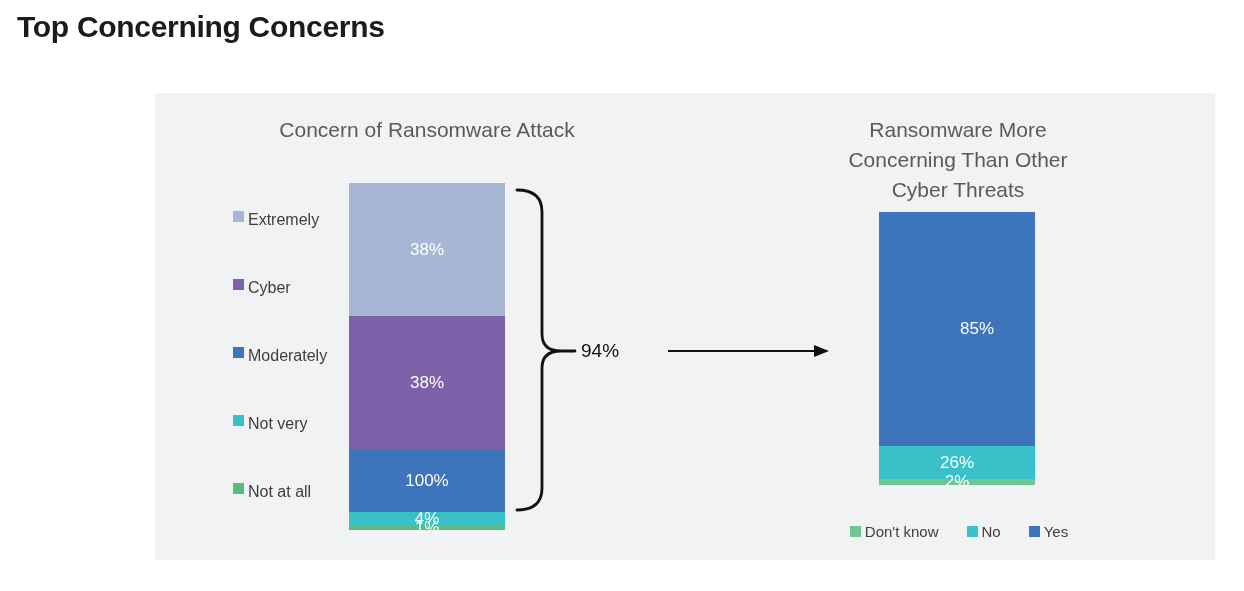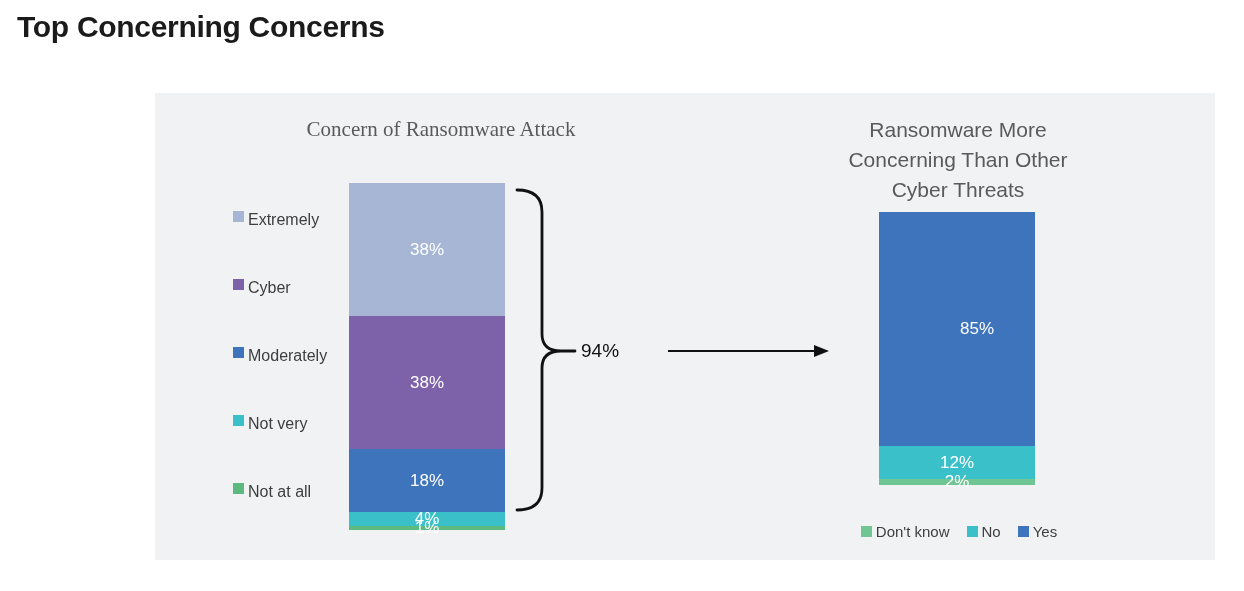--- a/index.html
+++ b/index.html
@@ -13,21 +13,21 @@
 
   .panel {
     position: absolute; left: 155px; top: 93px; width: 1060px; height: 467px;
     background: #f1f2f4;
   }
 
   .chart-title {
     position: absolute; text-align: center; color: #5a5a5a;
     font-size: 21px; line-height: 31px;
   }
-  .chart-title.left  { left: 136px; top: 21px; width: 300px; font-family: Liberation Serif, serif; }
+  .chart-title.left  { left: 122px; top: 21px; width: 300px; }
   .chart-title.right { left: 683px; top: 22px; width: 240px; line-height: 30px; }
 
   .bar {
     position: absolute; width: 156px; border-radius: 15px;
   }
   .bar-left  { left: 194px; top: 90px;  height: 347px; }
   .bar-right { left: 724px; top: 119px; height: 273px; }
 
   .seg-label {
     position: absolute; left: 0; width: 100%; height: 20px; line-height: 20px;
@@ -35,21 +35,21 @@
   }
 
   .legend-vertical {
     position: absolute; left: 78px; top: 118px;
   }
   .legend-vertical .legend-item { display: flex; align-items: flex-start; height: 18px; margin-bottom: 50px; }
   .legend-vertical .legend-label { font-size: 16px; color: #3e3e3e; }
 
   .legend-horizontal {
     position: absolute; left: 624px; top: 430px; width: 360px;
-    display: flex; justify-content: center; align-items: center; gap: 17px;
+    display: flex; justify-content: center; align-items: center; gap: 28px;
   }
   .legend-horizontal .legend-item { display: flex; align-items: center; }
   .legend-horizontal .legend-label { font-size: 15px; color: #3e3e3e; }
 
   .legend-swatch {
     display: inline-block; width: 11px; height: 11px; margin-right: 4px; flex: none;
   }
 
   .bracket-svg { position: absolute; left: 350px; top: 85px; width: 80px; height: 345px; }
   .pct-94 {
@@ -87,21 +87,21 @@
         <span class="legend-swatch" style="background: rgb(92, 186, 128);"></span>
         <span class="legend-label">Not at all</span>
       </div>
     </div>
   <div class="bar bar-left">
       <div style="position: absolute; left: 0px; width: 100%; top: 0px; height: 133.192px; background: rgb(167, 182, 212);"></div>
       <div class="seg-label" style="top: 56.596px;">38%</div>
       <div style="position: absolute; left: 0px; width: 100%; top: 133.192px; height: 133.192px; background: rgb(125, 97, 169);"></div>
       <div class="seg-label" style="top: 189.788px;">38%</div>
       <div style="position: absolute; left: 0px; width: 100%; top: 266.384px; height: 63.0909px; background: rgb(62, 116, 188);"></div>
-      <div class="seg-label" style="top: 287.929px;">18%</div>
+      <div class="seg-label" style="top: 287.929px;">100%</div>
       <div style="position: absolute; left: 0px; width: 100%; top: 329.475px; height: 14.0202px; background: rgb(58, 192, 201);"></div>
       <div class="seg-label" style="top: 326.485px;">4%</div>
       <div style="position: absolute; left: 0px; width: 100%; top: 343.495px; height: 3.50505px; background: rgb(92, 186, 128);"></div>
       <div class="seg-label" style="top: 335.247px;">1%</div>
     </div>
 
   <svg class="bracket-svg" viewBox="0 0 80 345">
     <path d="M 12 12 Q 37 12 37 34 L 37 156 Q 37 173 56 173 Q 37 173 37 190 L 37 310 Q 37 332 12 332 M 56 173 L 70 173" fill="none" stroke="#111111" stroke-width="2.8" stroke-linecap="round" stroke-linejoin="round"></path>
   </svg>
   <div class="pct-94">94%</div>
@@ -109,21 +109,21 @@
   <svg class="arrow-svg" viewBox="0 0 162 16">
     <line x1="0" y1="8" x2="147" y2="8" stroke="#111111" stroke-width="2"></line>
     <polygon points="146,2 161,8 146,14" fill="#111111"></polygon>
   </svg>
 
   <div class="chart-title right">Ransomware More Concerning Than Other Cyber Threats</div>
   <div class="bar bar-right">
       <div style="position: absolute; left: 0px; width: 100%; top: 0px; height: 234.394px; background: rgb(62, 116, 188);"></div>
       <div class="seg-label" style="top: 107.197px; padding-left: 40px;">85%</div>
       <div style="position: absolute; left: 0px; width: 100%; top: 234.394px; height: 33.0909px; background: rgb(58, 192, 201);"></div>
-      <div class="seg-label" style="top: 240.939px;">12%</div>
+      <div class="seg-label" style="top: 240.939px;">26%</div>
       <div style="position: absolute; left: 0px; width: 100%; top: 267.485px; height: 5.51515px; background: rgb(112, 198, 147);"></div>
       <div class="seg-label" style="top: 260.242px;">2%</div>
     </div>
   <div class="legend-horizontal">
       <div class="legend-item">
         <span class="legend-swatch" style="background: rgb(112, 198, 147);"></span>
         <span class="legend-label">Don't know</span>
       </div>
       <div class="legend-item">
         <span class="legend-swatch" style="background: rgb(58, 192, 201);"></span>

